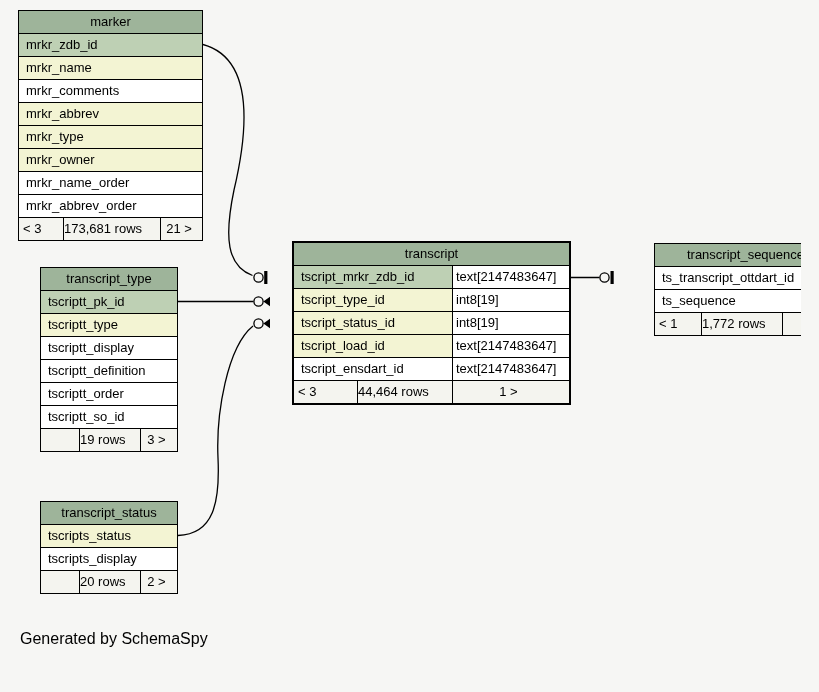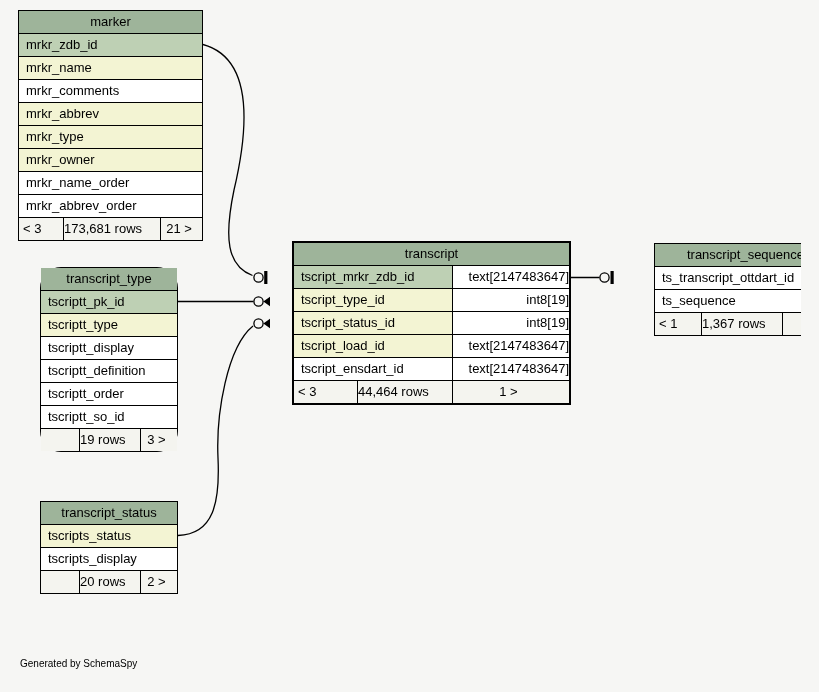--- a/index.html
+++ b/index.html
@@ -18,41 +18,41 @@
     box-sizing:border-box;white-space:nowrap;overflow:hidden;
   }
   .row{
     height:23px;line-height:22px;display:flex;box-sizing:border-box;
     border-bottom:1px solid var(--c-border,#000);white-space:nowrap;
   }
   .bg-pk{background:var(--c-pk,#bed0b4);}
   .bg-indexed{background:var(--c-indexed,#f3f4d3);}
   .bg-regular{background:var(--c-regular,#ffffff);}
   .cell-name{flex:1;padding-left:7px;overflow:hidden;}
-  .cell-type{flex:none;width:117px;box-sizing:border-box;padding-left:10px;background:#fff;border-left:1px solid var(--c-border,#000);text-align:right;}
+  .cell-type{flex:none;width:117px;box-sizing:border-box;padding-left:3px;background:#fff;border-left:1px solid var(--c-border,#000);}
   .tbl-footer{height:22px;line-height:21px;display:flex;background:var(--c-footer,#f4f4ef);}
   .tf-cell{box-sizing:border-box;height:100%;overflow:hidden;white-space:nowrap;}
   .tf-left{padding-left:4px;border-right:1px solid var(--c-border,#000);}
   .tf-mid{text-align:left;border-right:1px solid var(--c-border,#000);}
   .tf-right{flex:1;text-align:center;padding-right:5px;}
   
   .t0{left:18px;top:10px;width:185px;}
-  .t1{left:40px;top:267px;width:138px;border-radius:21px;}
+  .t1{left:40px;top:267px;width:138px;}
   .t2{left:40px;top:501px;width:138px;}
   .t3{left:264px;top:241px;width:279px;margin-left:28px;}
   .t4{left:654px;top:243px;width:183px;}
   .t0 .tf-left{width:45px}.t0 .tf-mid{width:97px}
   .t1 .tf-left,.t2 .tf-left{width:39px}.t1 .tf-mid,.t2 .tf-mid{width:61px}
   .t3 .tf-left{width:64px}.t3 .tf-mid{width:95px}
   .t4 .tf-left{width:47px}.t4 .tf-mid{width:81px}
   .rel-svg{position:absolute;left:0;top:0;pointer-events:none;}
   .rel-line{fill:none;stroke:var(--c-border,#000);stroke-width:1.3;}
   .rel-dot{fill:var(--c-bg,#f6f6f4);stroke:var(--c-border,#000);stroke-width:1.3;}
   .rel-solid{fill:var(--c-border,#000);stroke:none;}
-  .gen-note{position:absolute;left:20px;top:658px;font-size:10px;}
+  .gen-note{position:absolute;left:20px;top:630px;font-size:16px;}
 </style>
 </head>
 <body>
 
 <div class="canvas">
 
   <svg class="rel-svg" width="819" height="692" viewBox="0 0 819 692">
     <g>
       <path class="rel-line" d="M203,44.5 C252,58 250,122 234,190 C224,238 227,266 252.5,275.5"></path>
       <circle class="rel-dot" cx="258.5" cy="277.5" r="4.6"></circle>
@@ -192,19 +192,19 @@
     <div>
         <div class="row bg-regular">
           <span class="cell-name">ts_transcript_ottdart_id</span>
         </div>
         <div class="row bg-regular">
           <span class="cell-name">ts_sequence</span>
         </div>
       </div>
     <div class="tbl-footer">
       <span class="tf-cell tf-left">&lt; 1</span>
-      <span class="tf-cell tf-mid">1,367 rows</span>
+      <span class="tf-cell tf-mid">1,772 rows</span>
       <span class="tf-cell tf-right"></span>
     </div>
   </div>
 
   <div class="gen-note">Generated by SchemaSpy</div>
 </div>
 
 </body></html>

